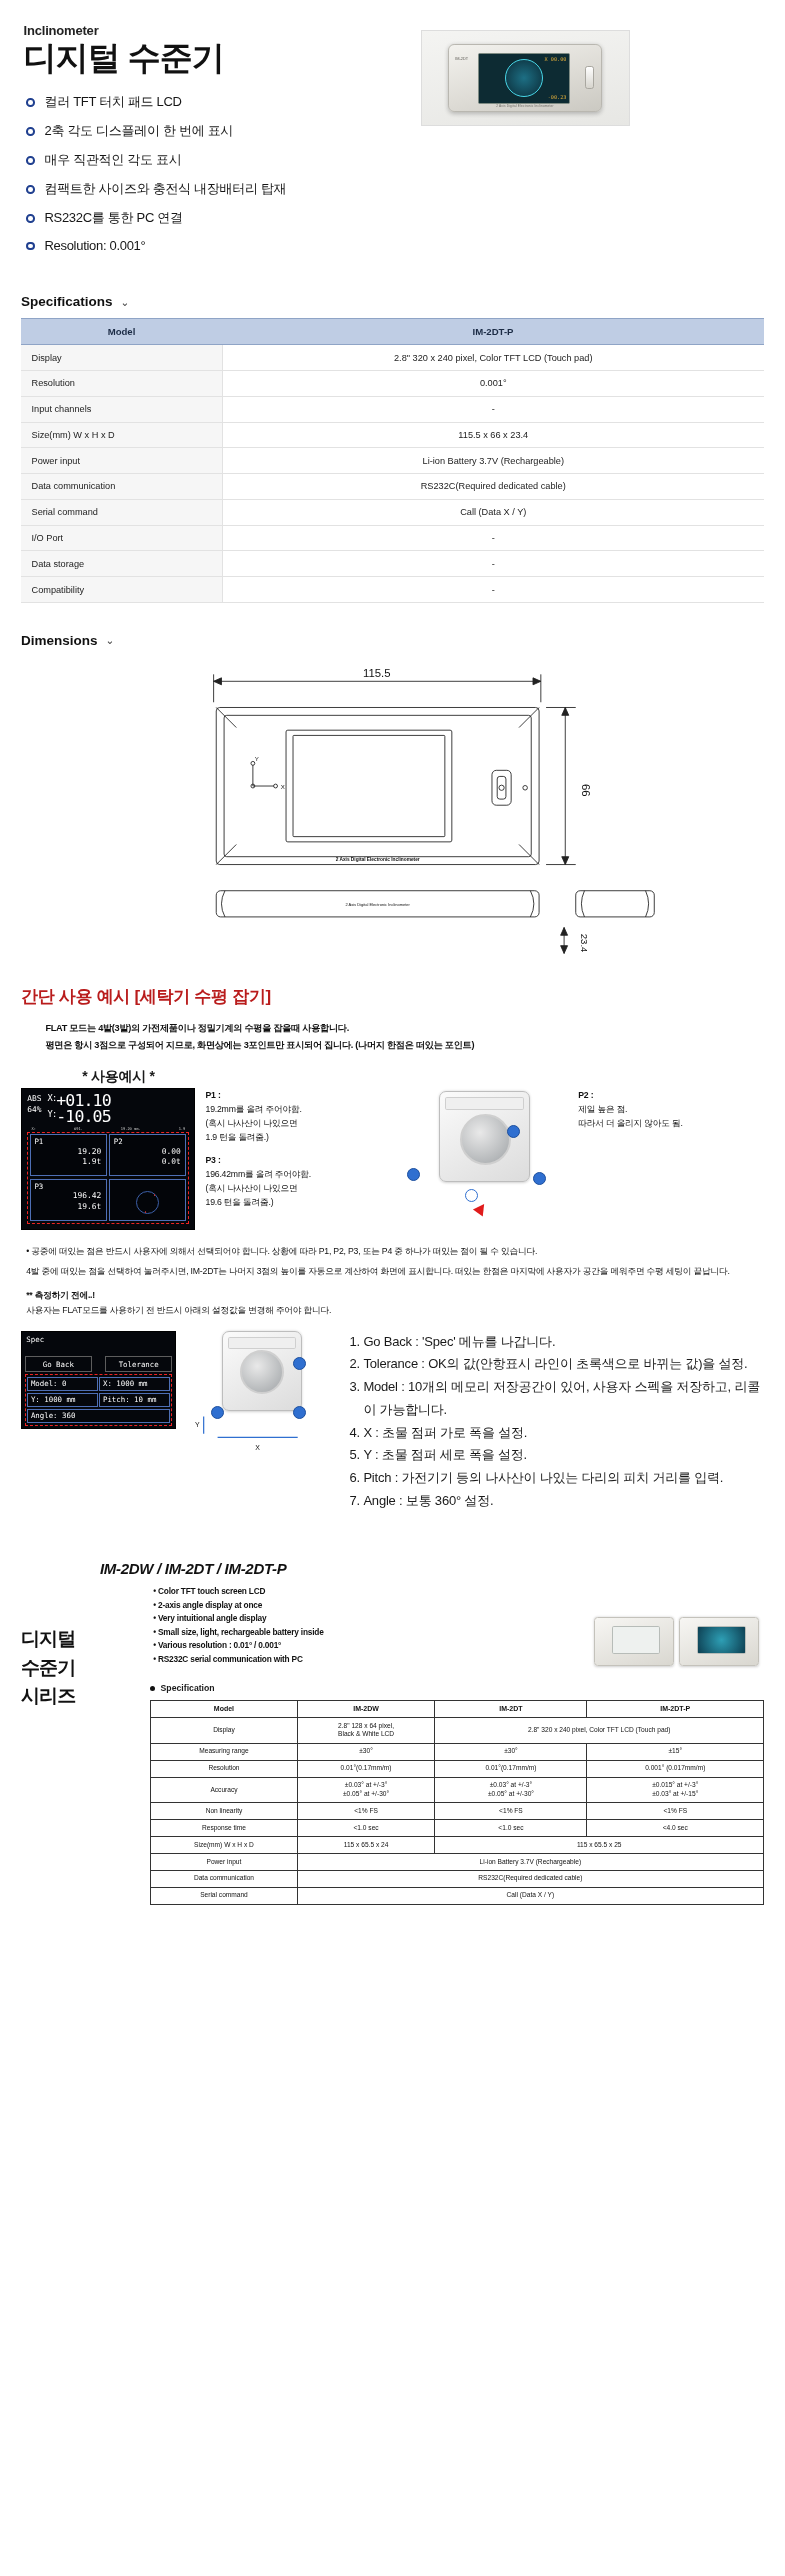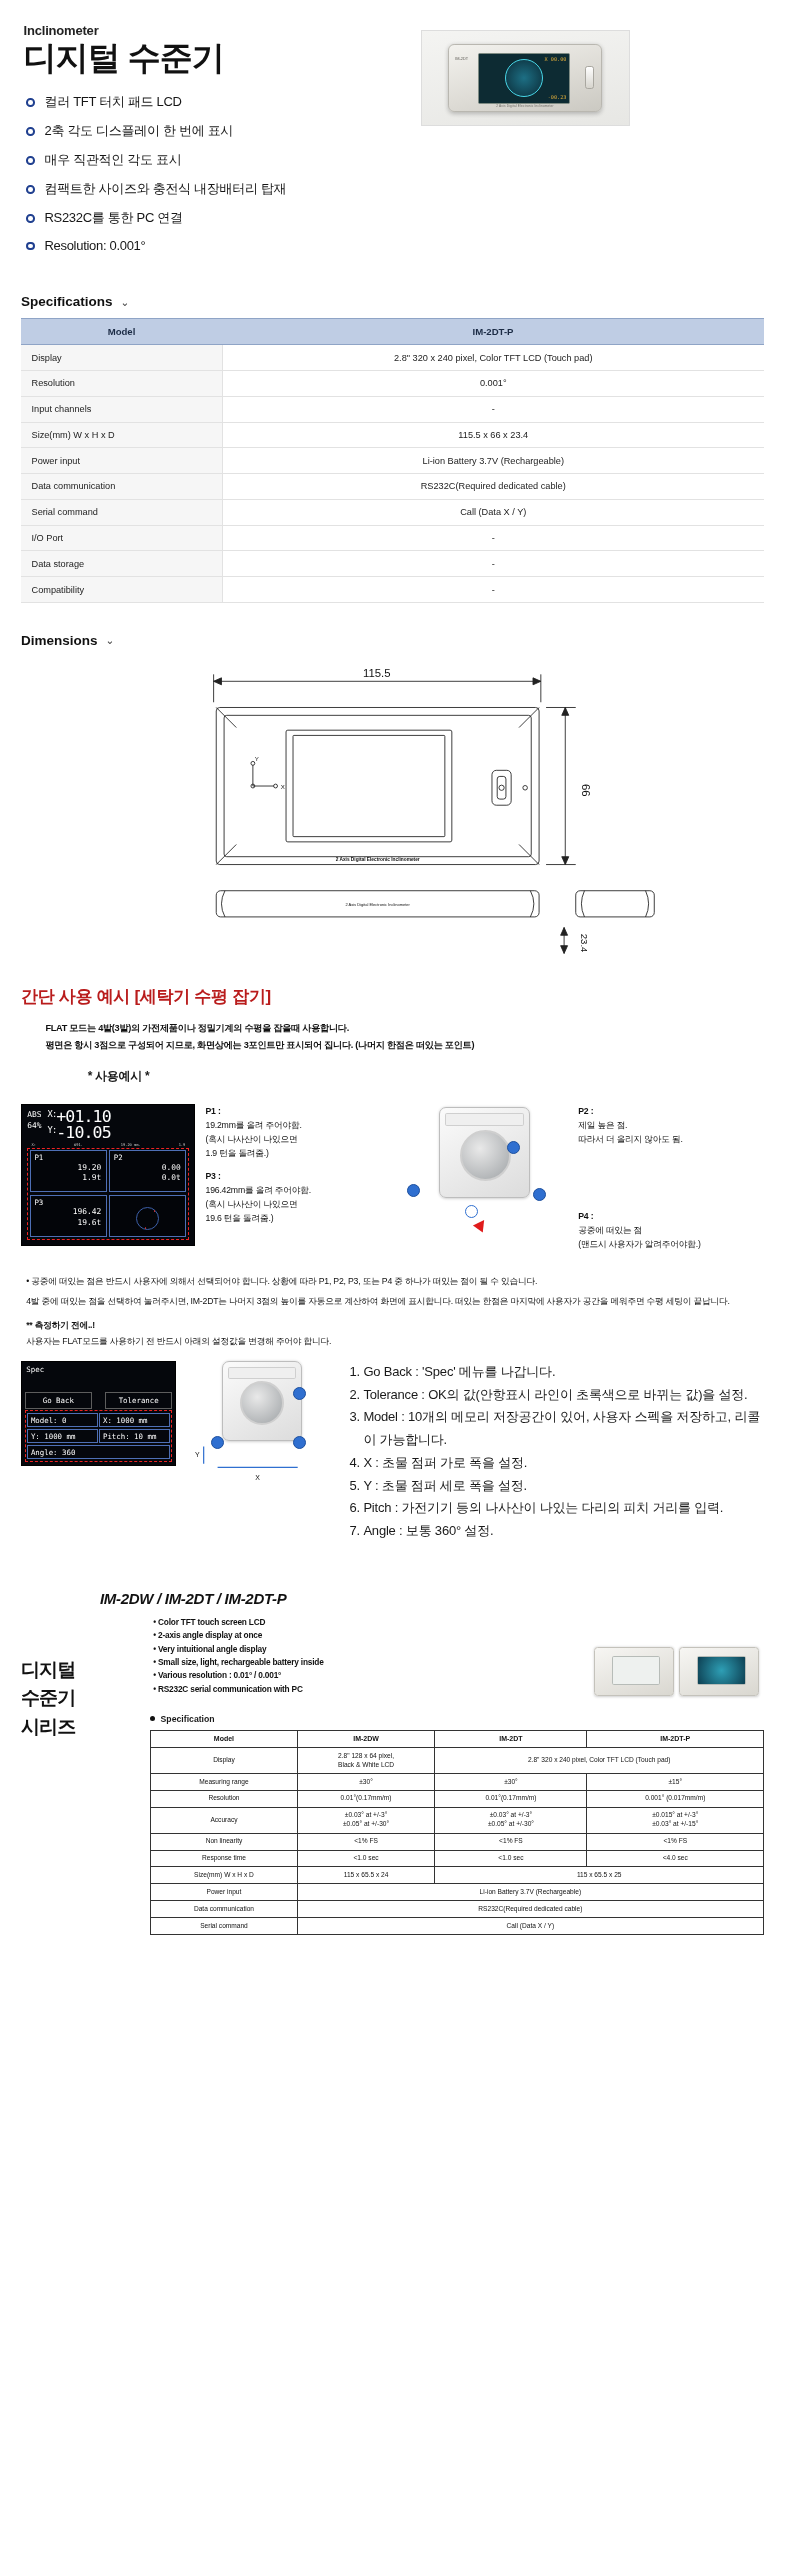--- a/index.html
+++ b/index.html
@@ -120,22 +120,22 @@
   .usage { padding:0 21px; }
   .usage-title {
     font-size:17px; font-weight:700; color:#b91c1c;
     margin:8.7px 0 12.2px 0; letter-spacing:-0.3px;
   }
   .usage-intro {
     font-size:9.2px; line-height:1.85; color:#111;
     margin:0 0 14px 24.4px; font-weight:600; letter-spacing:-0.3px;
   }
   .use-label {
-    font-size:12px; font-weight:700; text-align:center;
-    width:157px; margin:0 0 19px 19px; letter-spacing:-0.3px;
+    font-size:14px; font-weight:700; text-align:center;
+    width:157px; margin:0 0 2px 19px; letter-spacing:-0.3px;
   }
   .lcd-row { display:flex; gap:10.5px; align-items:flex-start; }
   .lcd {
     width:174px; background:#05070c; border:0.9px solid #000;
     padding:4.4px 5.2px 5.2px; position:relative; flex:0 0 auto;
     font-family:"DejaVu Sans Mono",monospace; color:#ffffff;
   }
   .lcd-top { display:flex; align-items:flex-start; }
   .lcd-abs { font-size:7.9px; line-height:1.35; padding-top:0.9px; }
   .lcd-xy { margin-left:6.1px; line-height:0.96; }
@@ -208,21 +208,21 @@
     letter-spacing:-0.2px;
   }
   .bullet-note .lead { font-weight:700; }
 
   .steps-row { display:flex; gap:12.2px; margin-top:12.2px; align-items:flex-start; }
   .spec-lcd {
     width:155px; flex:0 0 auto; background:#05070c; border:0.9px solid #000;
     font-family:"DejaVu Sans Mono",monospace; color:#fff; padding:2.6px;
   }
   .spec-lcd .title { font-size:7.4px; padding:0.9px 1.7px; }
-  .sl-row { display:flex; gap:13px; margin-top:17px;align-items:flex-end; }
+  .sl-row { display:flex; gap:13px; margin-top:11px;align-items:flex-end; }
   .sl-btn {
     flex:1; border:0.9px solid #5d5d5d; text-align:center;
     font-size:7.4px; padding:2.6px 0;
   }
   .sl-dash { border:1.7px dashed #ef2222; padding:1.7px; margin-top:1.7px; }
   .sl-field {
     display:flex; gap:1.7px; margin-bottom:1.7px;
   }
   .sl-field div {
     flex:1; border:0.9px solid #4e6fb5; font-size:7.4px; padding:1.7px 2.6px;
@@ -538,25 +538,20 @@
         <div class="dotblue" style="left:105px;top:37px"></div>
         <div class="arrow-red" style="left:73px;top:115px;transform:rotate(215deg)"></div>
       </div>
 
       <div class="note-col">
         <div class="note-blk">
           <b>P2 :</b>
           <div class="nb" style="white-space: pre-line;">제일 높은 점.
 따라서 더 올리지 않아도 됨.</div>
         </div>
-        <div class="note-blk" style="margin-top:63px">
-          <b>P4 :</b>
-          <div class="nb" style="white-space: pre-line;">공중에 떠있는 점
-(맨드시 사용자가 알려주어야함.)</div>
-        </div>
       </div>
     </div>
 
     <div class="bullet-note">
       <div>
         • <span>공중에 떠있는 점은 반드시 사용자에 의해서 선택되어야 합니다. 상황에 따라 P1, P2, P3, 또는 P4 중 하나가 떠있는 점이 될 수 있습니다.</span>
       </div>
       <div style="margin-top:5.2px">
         <span>4발 중에 떠있는 점을 선택하여 눌러주시면, IM-2DT는 나머지 3점의 높이를 자동으로 계산하여 화면에 표시합니다. 떠있는 한점은 마지막에 사용자가 공간을 메워주면 수평 세팅이 끝납니다.</span>
       </div>

